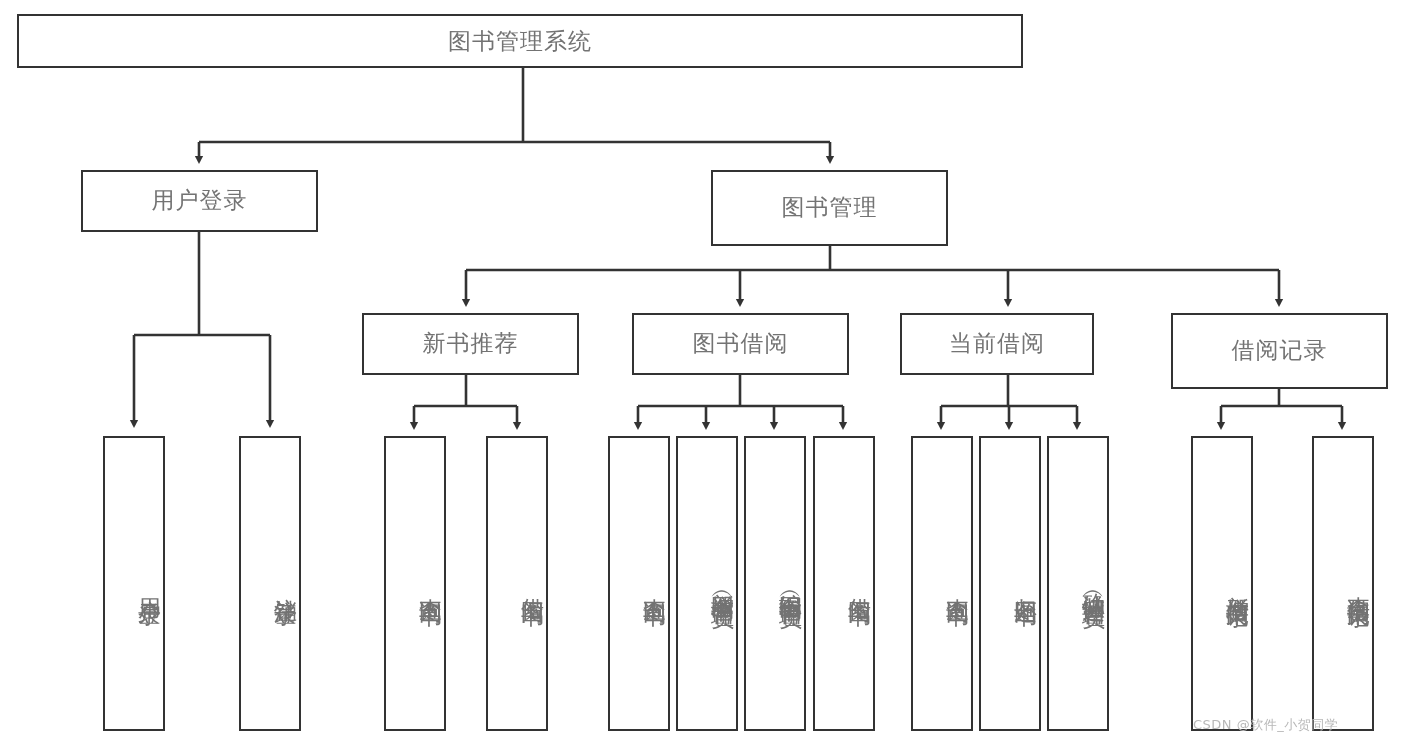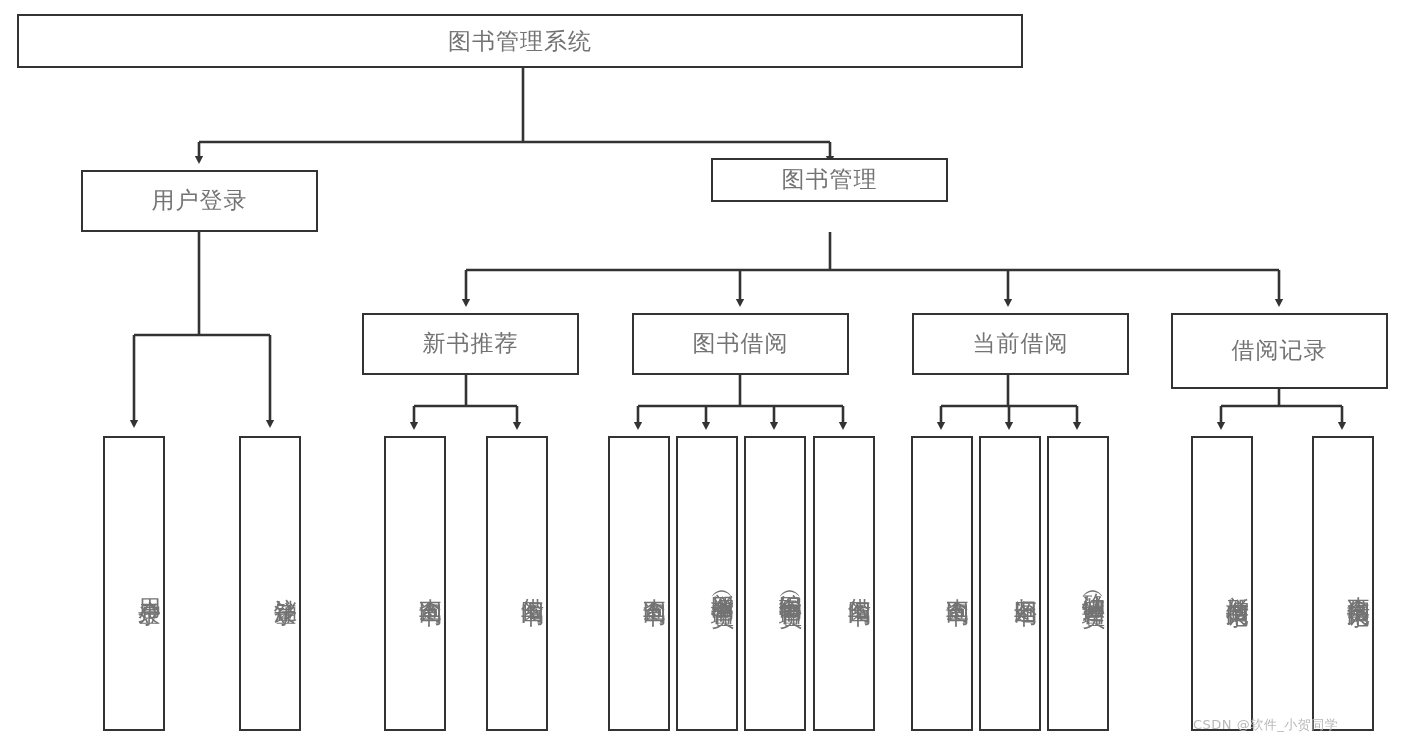--- a/index.html
+++ b/index.html
@@ -126,31 +126,31 @@
     </g>
   </svg>
 
   <div class="node root" style="left:17px; top:14px; width:1006px; height:54px;">
     <span>图书管理系统</span>
   </div>
 
   <div class="node h" style="left:81px; top:170px; width:237px; height:62px;">
     <span>用户登录</span>
   </div>
-  <div class="node h" style="left:711px; top:158px; width:237px; height:44px;">
+  <div class="node h" style="left:711px; top:170px; width:237px; height:76px;">
     <span>图书管理</span>
   </div>
 
   <div class="node h" style="left:362px; top:313px; width:217px; height:62px;">
     <span>新书推荐</span>
   </div>
   <div class="node h" style="left:632px; top:313px; width:217px; height:62px;">
     <span>图书借阅</span>
   </div>
-  <div class="node h" style="left:900px; top:313px; width:217px; height:62px;margin-left:12px;">
+  <div class="node h" style="left:900px; top:313px; width:194px; height:62px;">
     <span>当前借阅</span>
   </div>
   <div class="node h" style="left:1171px; top:313px; width:217px; height:76px;">
     <span>借阅记录</span>
   </div>
 
   <div class="node leaf" style="left:103px; top:436px; width:62px; height:295px;">
     <span class="leaf-text">用户登录</span>
   </div>
   <div class="node leaf" style="left:239px; top:436px; width:62px; height:295px;">

